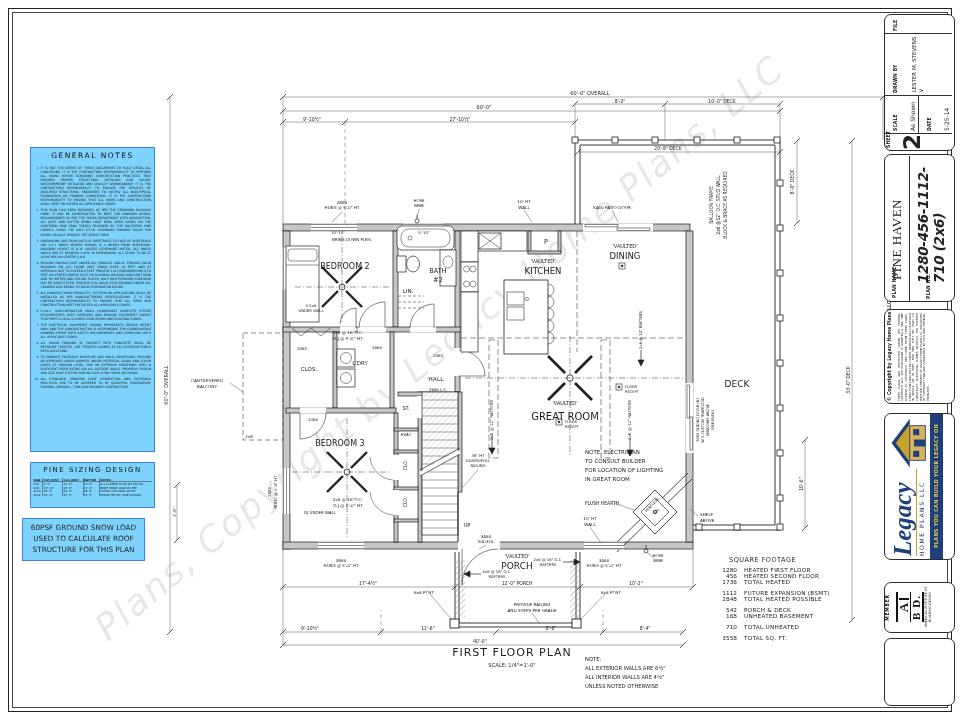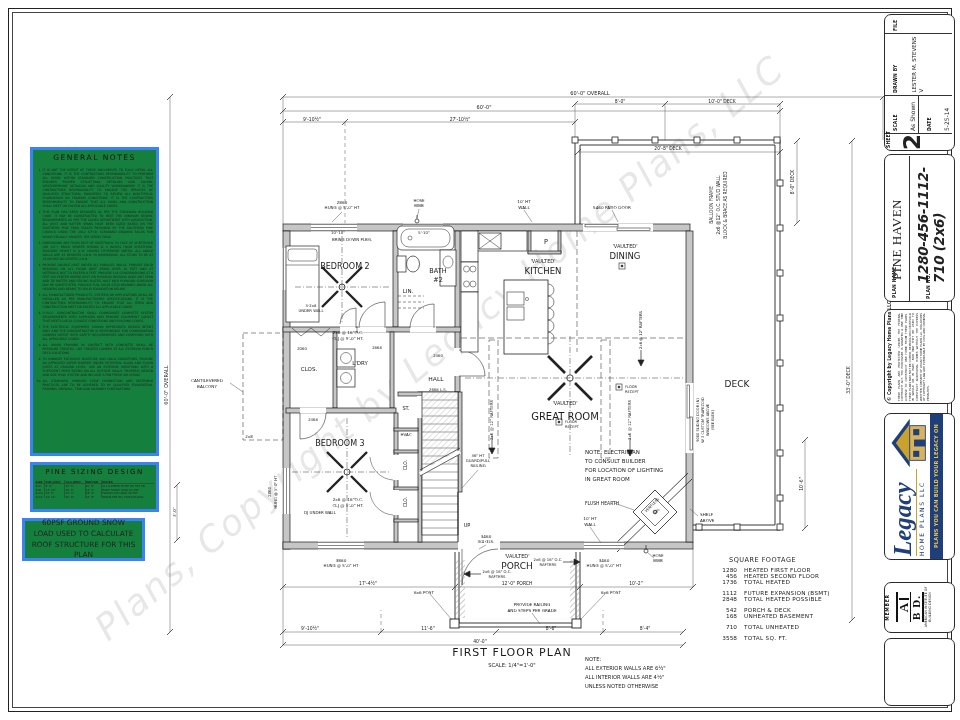--- a/index.html
+++ b/index.html
@@ -1,20 +1,20 @@
 <!DOCTYPE html>
 <html><head>
 <meta charset="utf-8">
 <style>
   html,body{margin:0;padding:0;background:#e8e8e8;}
   #sheet{position:relative;width:960px;height:720px;background:#ffffff;overflow:hidden;
          font-family:"DejaVu Sans",sans-serif;color:#222;}
   .frame{position:absolute;border:1.2px solid #222;}
   .frame2{position:absolute;border:.5px solid #444;}
-  .lbox{position:absolute;border:3px solid #3b82f6;background:#15803d;}
+  .lbox{position:absolute;border:1px solid #3b82f6;background:#7dd3fc;}
   .lbox-title{text-align:center;font-size:7.5px;letter-spacing:1.5px;margin-top:3px;color:#111;}
   .scalewrap{position:absolute;overflow:hidden;}
   .scaleinner{transform:scale(.5);transform-origin:0 0;width:200%;}
   #notes-list{margin:2px 0 0 0;padding-left:13px;font-size:6.1px;line-height:1.32;text-align:justify;color:#222;}
   #notes-list li{margin-bottom:4px;}
   .pinetable{width:100%;border-collapse:collapse;font-size:5.6px;margin-top:2px;}
   .pinetable th,.pinetable td{border-left:.5px solid #333;padding:.5px 1px;text-align:left;vertical-align:top;}
   .pinetable th{border-bottom:.7px solid #333;font-weight:bold;}
   .pinetable th:first-child,.pinetable td:first-child{border-left:none;}
   #snow-box{display:flex;align-items:center;justify-content:center;text-align:center;

